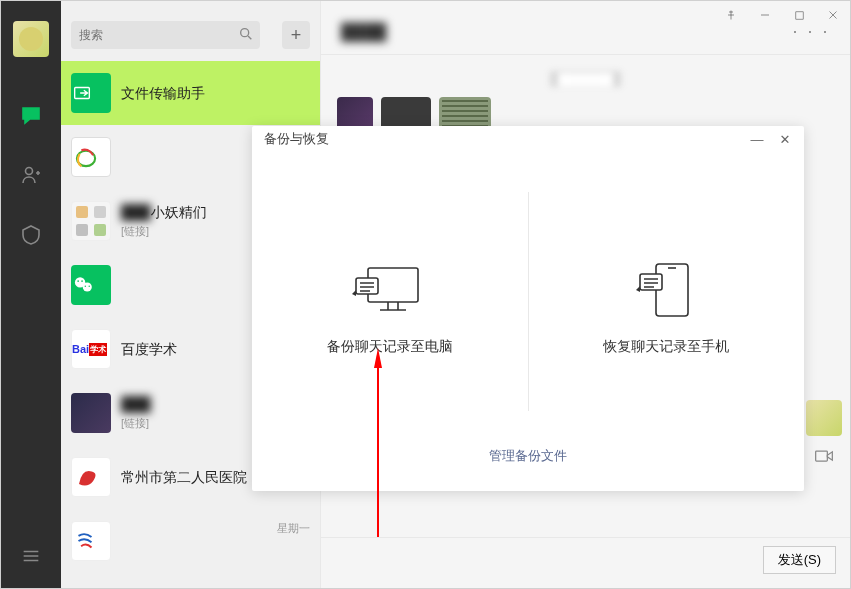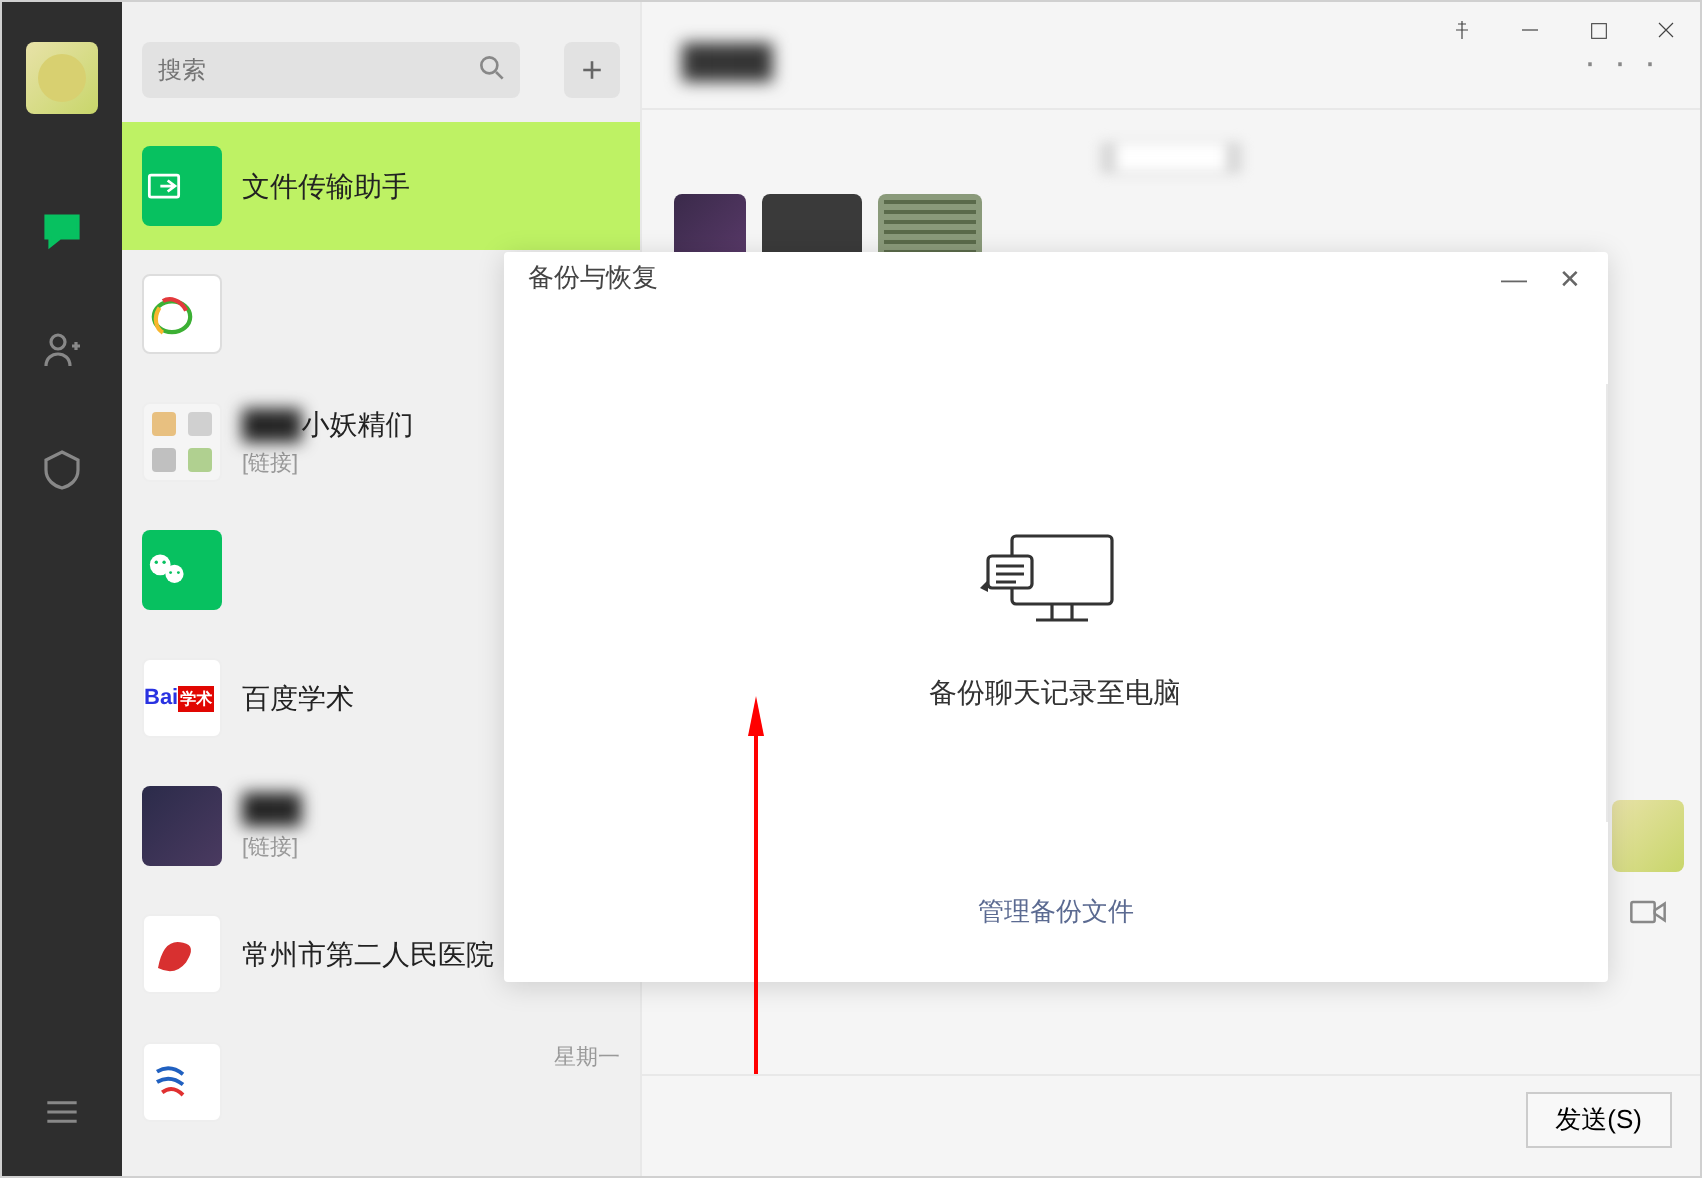--- a/index.html
+++ b/index.html
@@ -277,20 +277,32 @@
           <rect x="18" y="8" width="50" height="34" rx="2"></rect>
           <path d="M38 42v8M48 42v8M30 50h26"></path>
           <rect x="6" y="18" width="22" height="16" rx="2" fill="#fff"></rect>
           <path d="M10 23h14M10 27h14M10 31h10"></path>
           <path d="M6 30l-4 4 4 2z" fill="#333" stroke="none"></path>
         </svg>
       </div>
       <div class="olabel">备份聊天记录至电脑</div>
     </div>
     <div class="divider"></div>
+    <div class="option">
+      <div class="illus">
+        <svg width="80" height="60" viewBox="0 0 80 60" fill="none" stroke="#333" stroke-width="1.6">
+          <rect x="30" y="4" width="32" height="52" rx="3"></rect>
+          <path d="M42 8h8"></path>
+          <rect x="14" y="14" width="22" height="16" rx="2" fill="#fff"></rect>
+          <path d="M18 19h14M18 23h14M18 27h10"></path>
+          <path d="M14 26l-4 4 4 2z" fill="#333" stroke="none"></path>
+        </svg>
+      </div>
+      <div class="olabel">恢复聊天记录至手机</div>
+    </div>
     <div class="modal-foot">
       <a>管理备份文件</a>
     </div>
   </div>
 </div>
 
 <div class="arrow">
   <svg width="30" height="190">
     <defs>
         <marker id="ah" markerWidth="10" markerHeight="10" refX="5" refY="2" orient="auto">

